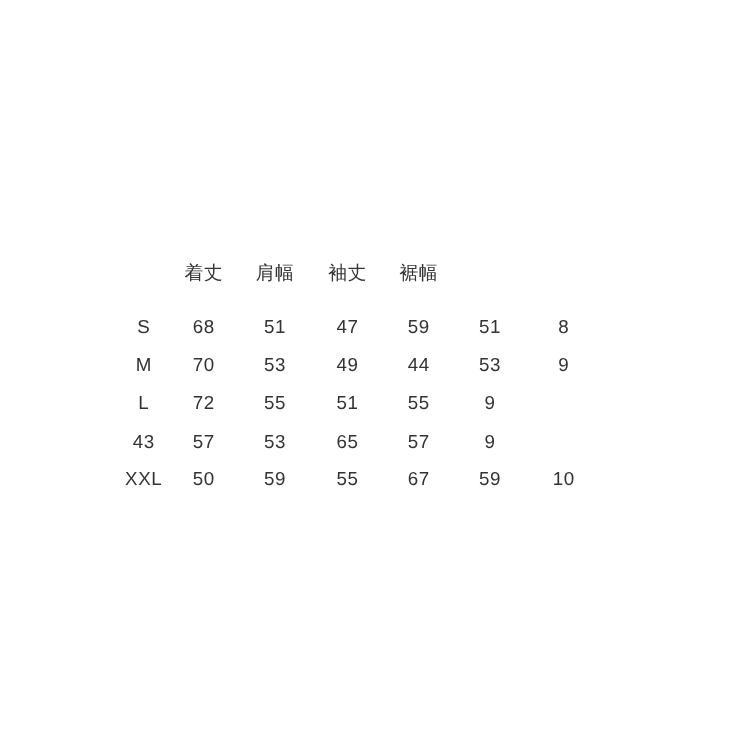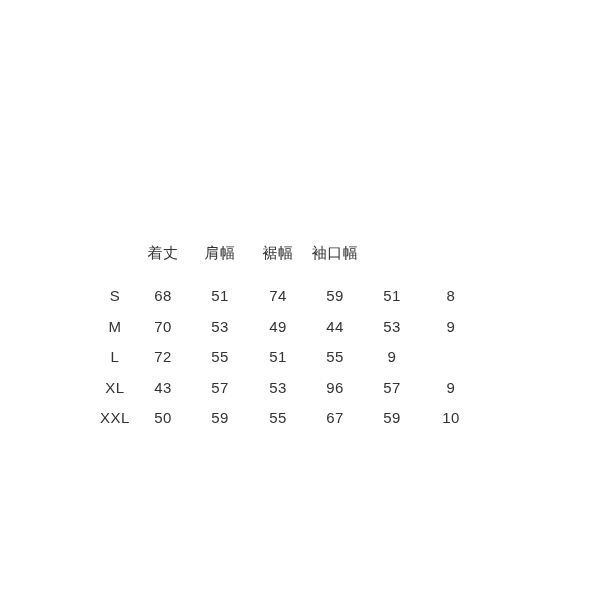--- a/index.html
+++ b/index.html
@@ -25,21 +25,20 @@
   .trow {
     display: grid;
     grid-template-columns: 60px 36px 78px 38px 76px 38px 80px;
   }
   .cell {
     text-align: center;
     white-space: nowrap;
   }
   .thead {
     height: 28px;
-    margin-top: 34px;
   }
   .thead .cell {
     line-height: 28px;
     font-weight: 400;
   }
   .tbody {
     margin-top: 14px;
   }
   .tbody .trow {
     height: 30.5px;
@@ -50,31 +49,31 @@
 </style>
 </head>
 <body>
 
 <div class="size-table">
 
   <div class="trow thead">
     <div class="cell"></div>
     <div class="cell">着丈</div>
     <div class="cell">肩幅</div>
+    <div class="cell">袖丈</div>
     <div class="cell">裾幅</div>
-    <div class="cell">袖口幅</div>
   </div>
 
   <div class="tbody">
 
     <div class="trow">
       <div class="cell">S</div>
       <div class="cell">68</div>
       <div class="cell">51</div>
-      <div class="cell">74</div>
+      <div class="cell">47</div>
       <div class="cell">59</div>
       <div class="cell">51</div>
       <div class="cell">8</div>
     </div>
 
     <div class="trow">
       <div class="cell">M</div>
       <div class="cell">70</div>
       <div class="cell">53</div>
       <div class="cell">49</div>
@@ -86,25 +85,24 @@
     <div class="trow">
       <div class="cell">L</div>
       <div class="cell">72</div>
       <div class="cell">55</div>
       <div class="cell">51</div>
       <div class="cell">55</div>
       <div class="cell">9</div>
     </div>
 
     <div class="trow">
-      <div class="cell">XL</div>
       <div class="cell">43</div>
       <div class="cell">57</div>
       <div class="cell">53</div>
-      <div class="cell">96</div>
+      <div class="cell">65</div>
       <div class="cell">57</div>
       <div class="cell">9</div>
     </div>
 
     <div class="trow">
       <div class="cell">XXL</div>
       <div class="cell">50</div>
       <div class="cell">59</div>
       <div class="cell">55</div>
       <div class="cell">67</div>

